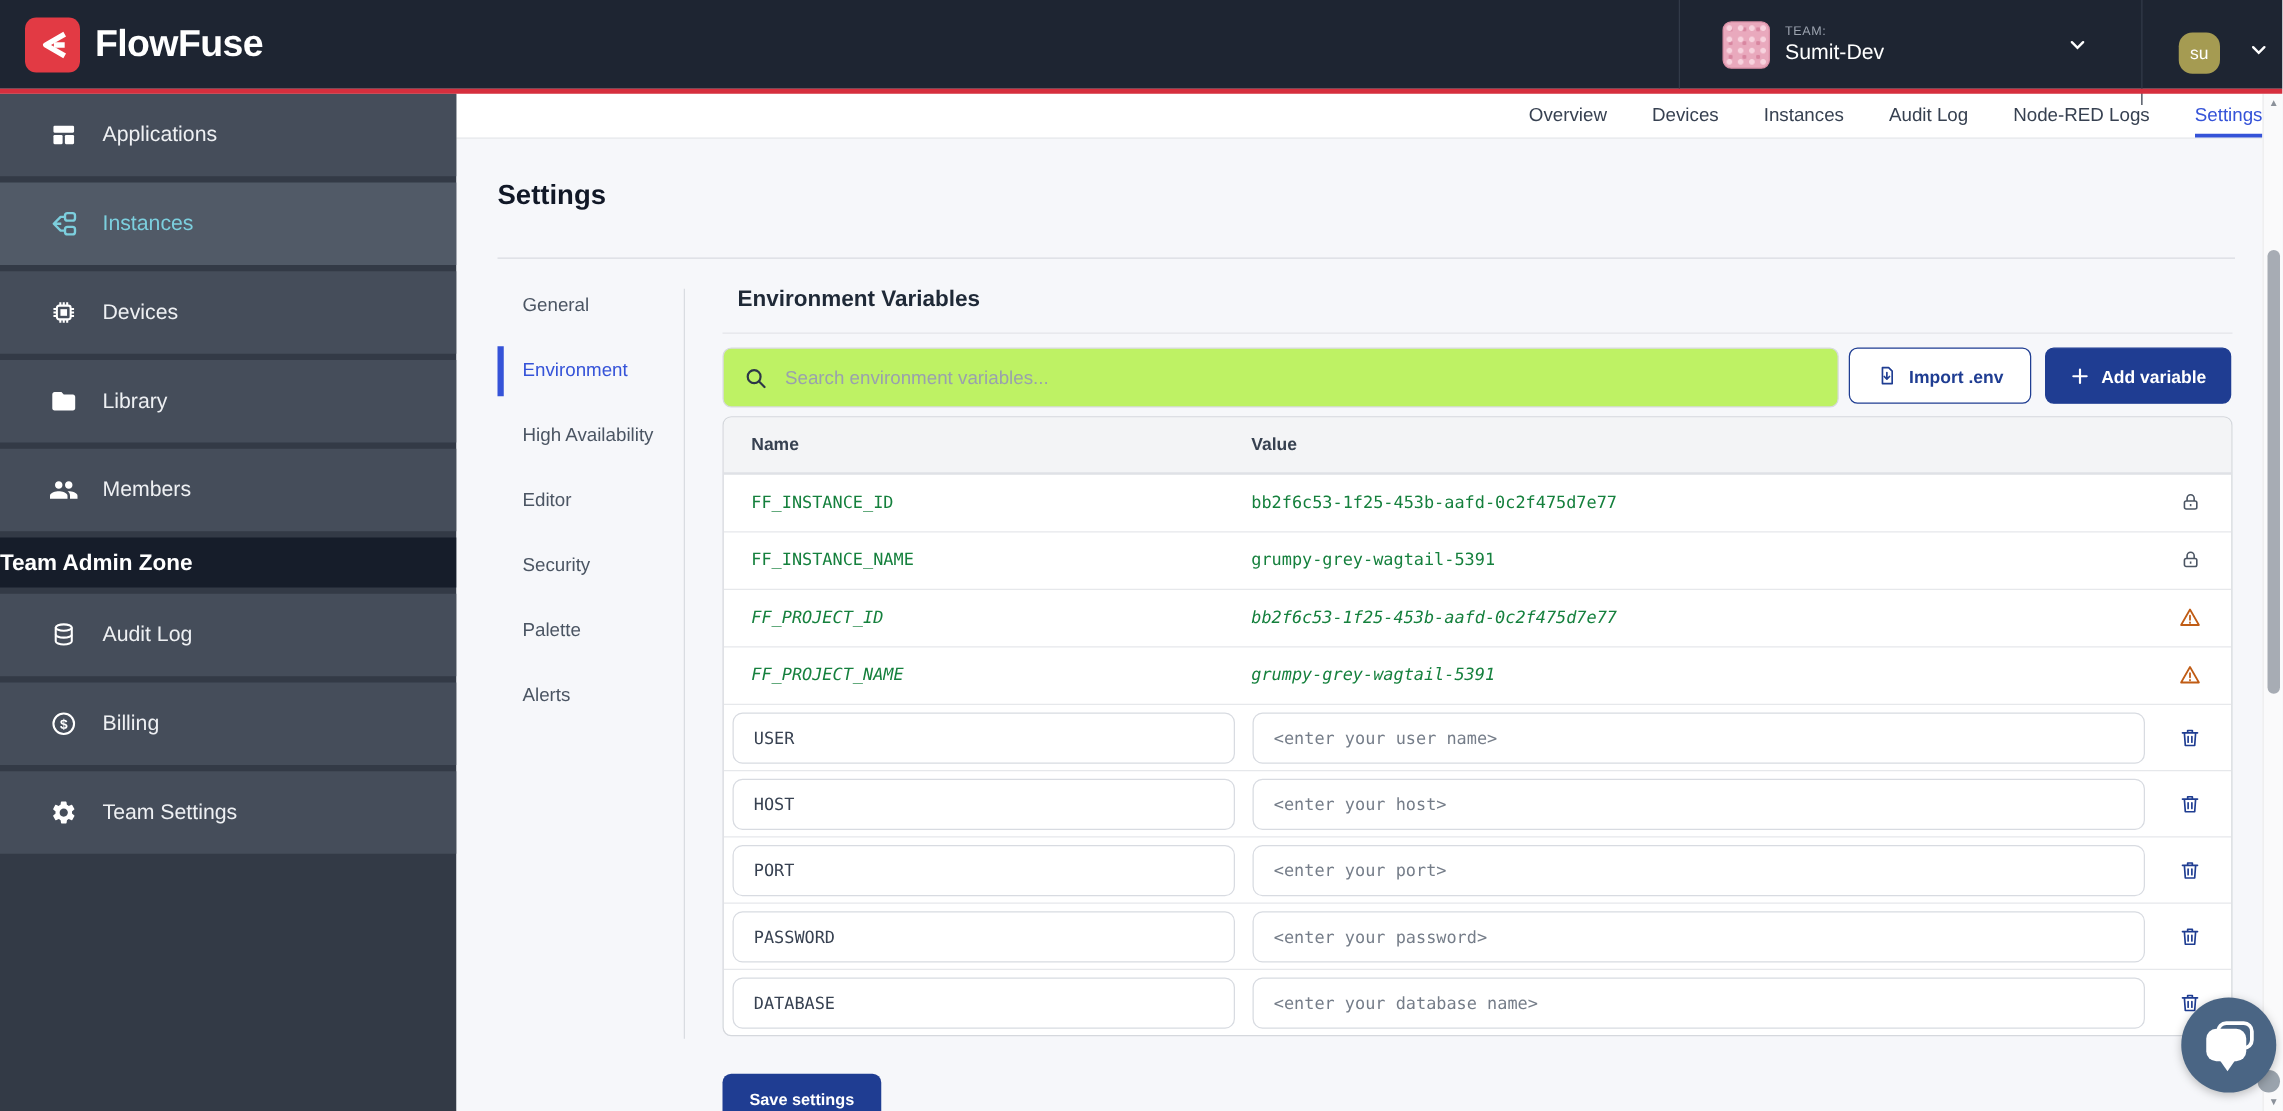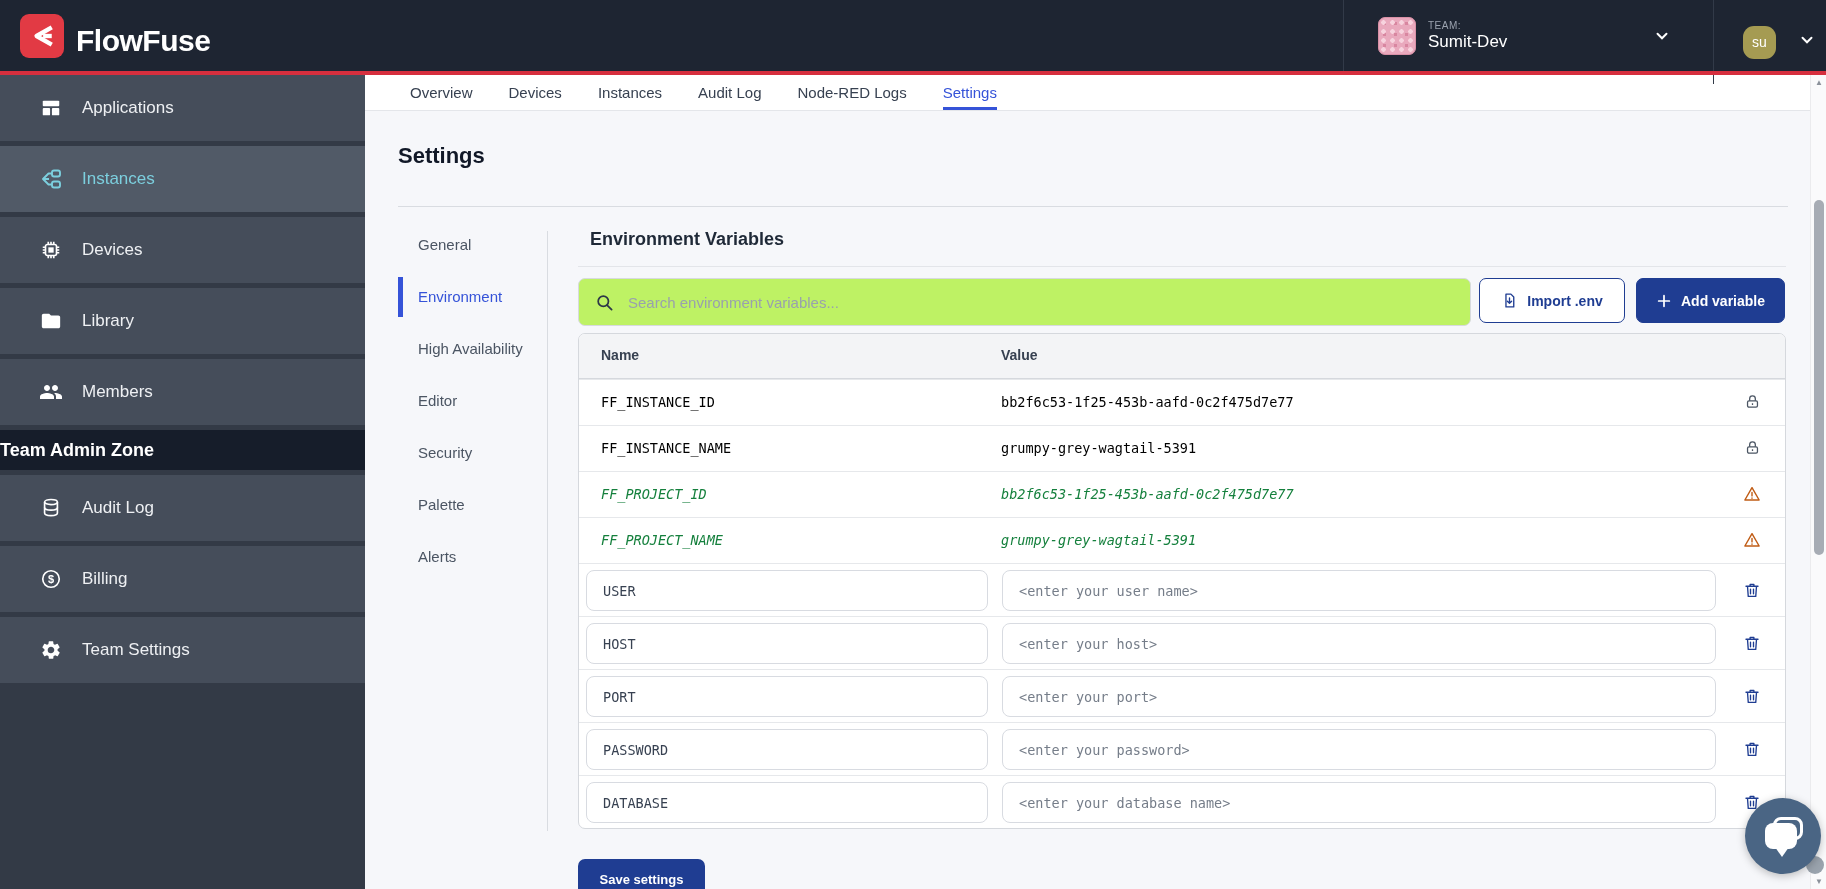--- a/index.html
+++ b/index.html
@@ -2,21 +2,21 @@
 <html><head>
 <meta charset="utf-8">
 <style>
   * { margin:0; padding:0; box-sizing:border-box; }
   html,body { width:1826px; height:889px; overflow:hidden; }
   body { font-family:"Liberation Sans", sans-serif; background:#f6f7fa; position:relative; }
 
   
   .header { position:absolute; left:0; top:0; width:1826px; height:71px; background:#1e2532; z-index:30; display:flex; align-items:center; }
   .accent-line { position:absolute; left:0; top:71px; width:1826px; height:4px; background:#d62f3e; z-index:31; }
-  .brand { display:flex; align-items:flex-end; gap:12px; padding-left:20px; }
+  .brand { display:flex; align-items:center; gap:12px; padding-left:20px; }
   .logo-mark { width:44px; height:44px; border-radius:9px; background:#e23a44; display:flex; align-items:center; justify-content:center; }
   .brand-name { color:#ffffff; font-size:30px; font-weight:700; letter-spacing:-0.5px; }
   .header-right { position:absolute; right:0; top:0; height:71px; display:flex; }
   .team-select { width:370px; height:71px; border-left:1px solid #323a48; display:flex; align-items:center; padding-left:34px; cursor:pointer; position:relative; }
   .team-avatar { width:38px; height:38px; border-radius:7px; background:#e9a9bd;
      background-image:radial-gradient(#f7d3de 2px, transparent 2.5px), radial-gradient(#d886a0 1.5px, transparent 2px);
      background-size:9px 9px, 11px 11px; border:1px solid #d990a6; }
   .team-text { margin-left:12px; }
   .team-label { color:#9ca3af; font-size:10px; letter-spacing:0.5px; }
   .team-name { color:#ffffff; font-size:17px; margin-top:1px; }
@@ -27,21 +27,21 @@
   
   .sidebar { position:absolute; left:0; top:75px; width:365px; height:814px; background:#333a46; z-index:20; }
   .nav-item { height:66px; margin-bottom:5px; background:#454d5a; display:flex; align-items:center; padding-left:38px; cursor:pointer;text-align:right; }
   .nav-item .icn { width:26px; display:flex; justify-content:center; }
   .nav-item .lbl { margin-left:18px; color:#eef0f3; font-size:17px; }
   .nav-item.active { background:#515a67; }
   .nav-item.active .lbl { color:#7ccfde; }
   .admin-band { height:40px; background:#161d2a; display:flex; align-items:center; color:#ffffff; font-size:18px; font-weight:700; margin-bottom:5px; }
 
   
-  .tabbar { position:absolute; left:365px; top:75px; width:1445px; height:36px; background:#ffffff; border-bottom:1px solid #e4e6ea; display:flex; align-items:stretch; padding-left:45px; gap:36px; z-index:10; }
+  .tabbar { position:absolute; left:365px; top:75px; width:1445px; height:36px; background:#ffffff; border-bottom:1px solid #e4e6ea; display:flex; align-items:stretch; padding-left:45px; gap:36px; z-index:10;justify-content:flex-end; }
   .tab { display:flex; align-items:center; font-size:15px; color:#374151; cursor:pointer; border-bottom:3px solid transparent; padding-top:2px; }
   .tab.active { color:#3553d8; border-bottom-color:#3553d8; }
 
   
   .main { position:absolute; left:365px; top:111px; width:1445px; height:778px; background:#f6f7fa; overflow:hidden; }
   .page-title { position:absolute; left:33px; top:32px; font-size:22px; font-weight:700; color:#111827; }
   .hr-top { position:absolute; left:33px; top:95px; width:1390px; border-top:1px solid #d9dce1; }
   .subnav { position:absolute; left:53px; top:124px; width:118px; list-style:none; }
   .subnav li { font-size:15px; color:#4b5563; line-height:20px; margin-bottom:32px; cursor:pointer; position:relative; }
   .subnav li.active { color:#3553d8; }
@@ -60,21 +60,21 @@
   .btn-import { position:absolute; left:1114px; top:167px; width:146px; height:45px; background:#ffffff; border:1.5px solid #1f3d92; color:#1f3d92; }
   .btn-add { position:absolute; left:1271px; top:167px; width:149px; height:45px; background:#1f3d92; border:1.5px solid #1f3d92; color:#ffffff; }
 
   
   .env-table { position:absolute; left:213px; top:222px; width:1208px; background:#fff; border:1px solid #d5d8dd; border-radius:7px; overflow:hidden; }
   .t-head { height:45px; background:#f3f4f6; position:relative; border-bottom:1px solid #d5d8dd; }
   .t-head span { position:absolute; top:13px; font-size:14px; font-weight:700; color:#374151; }
   .col-name { left:22px; } .col-value { left:422px; }
   .t-row { height:46px; position:relative; border-top:1px solid #e6e8eb; }
   .t-row:first-of-type { border-top:none; }
-  .mono { font-family:"DejaVu Sans Mono", monospace; font-size:13.5px; color:#000000; }
+  .mono { font-family:"DejaVu Sans Mono", monospace; font-size:13.5px; color:#15803d; }
   .t-row .cell-name { position:absolute; left:22px; top:14px; }
   .t-row .cell-value { position:absolute; left:422px; top:14px; }
   .t-row .cell-icon { position:absolute; right:24px; top:13px; }
   .t-row.deprecated .cell-name, .t-row.deprecated .cell-value { color:#15803d; font-style:italic; }
   .t-row.editable { height:53px; }
   .t-row.editable input { position:absolute; top:6px; height:41px; border:1px solid #d8dbe1; border-radius:8px; font-family:"DejaVu Sans Mono", monospace; font-size:13.5px; color:#374151; padding:0 16px; outline:none; background:#fff; }
   .t-row.editable input::placeholder { color:#757d89; }
   .inp-name { left:7px; width:402px; }
   .inp-value { left:423px; width:714px; }
   .t-row.editable .cell-icon { top:17px; cursor:pointer; }

